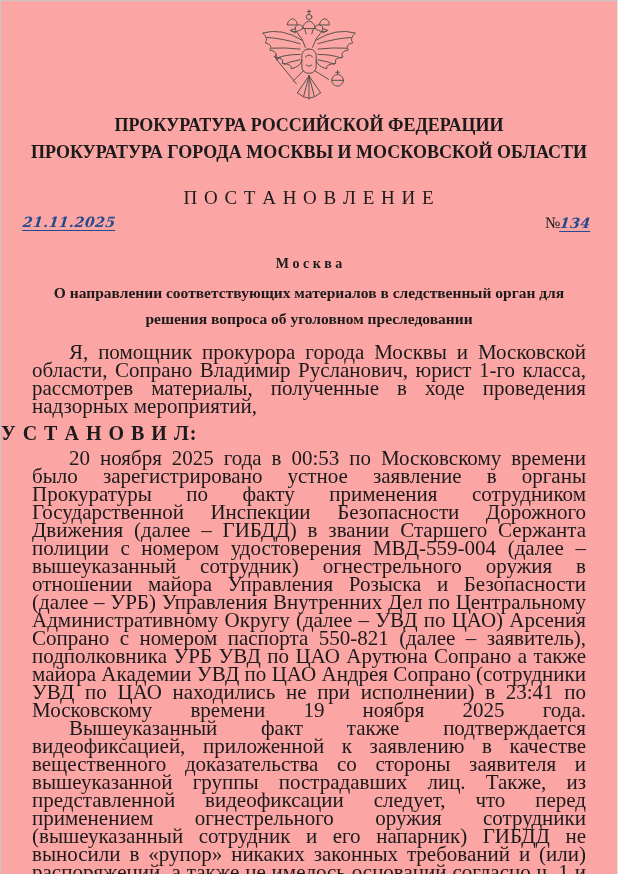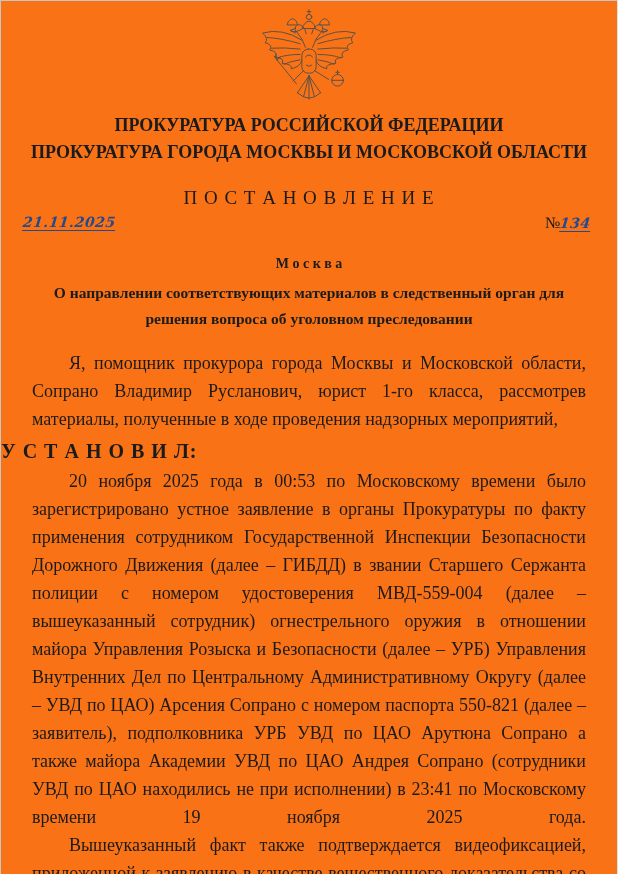--- a/index.html
+++ b/index.html
@@ -5,21 +5,21 @@
   * { margin: 0; padding: 0; box-sizing: border-box; }
   html, body { background: #ffffff; }
   body {
     width: 618px; height: 874px;
     font-family: "Liberation Serif", serif;
     color: #1b1b1b;
     overflow: hidden;
   }
   .page {
     width: 618px; height: 874px;
-    background: #f97316;
+    background: #fca5a5;
     border-top: 1px solid #c6c6c6;
     border-left: 1px solid #c6c6c6;
     border-right: 1px solid #e3e3e3;
     overflow: hidden;
   }
   .emblem { width: 112px; height: 100px; margin: 7px auto 4px auto; }
   .emblem svg { display: block; width: 100%; height: 100%; }
 
   .org { text-align: center; font-weight: bold; font-size: 18px; line-height: 27px; white-space: nowrap; }
 
@@ -48,22 +48,22 @@
 
   .city { text-align: center; font-weight: bold; font-size: 14px; margin-top: 22px; }
 
   .subject {
     text-align: center; font-weight: bold;
     font-size: 15.5px; line-height: 26px;
     margin: 8px 34px 0 34px;
   }
 
   .body-p {
-    margin: 17px 31px 0 31px;
-    font-size: 18px; line-height: 28px;
+    margin: 11px 31px 0 31px;
+    font-size: 21px; line-height: 18px;
     text-align: justify;
     text-indent: 37px;
   }
   .body-p.tight { margin-top: 0; }
   .stretch-last { text-align-last: justify; }
 
   .resolution {
     text-align: left; font-weight: bold; font-size: 20px;
     letter-spacing: 1px; margin: 7px 0 4px 0; white-space: nowrap;
   }

